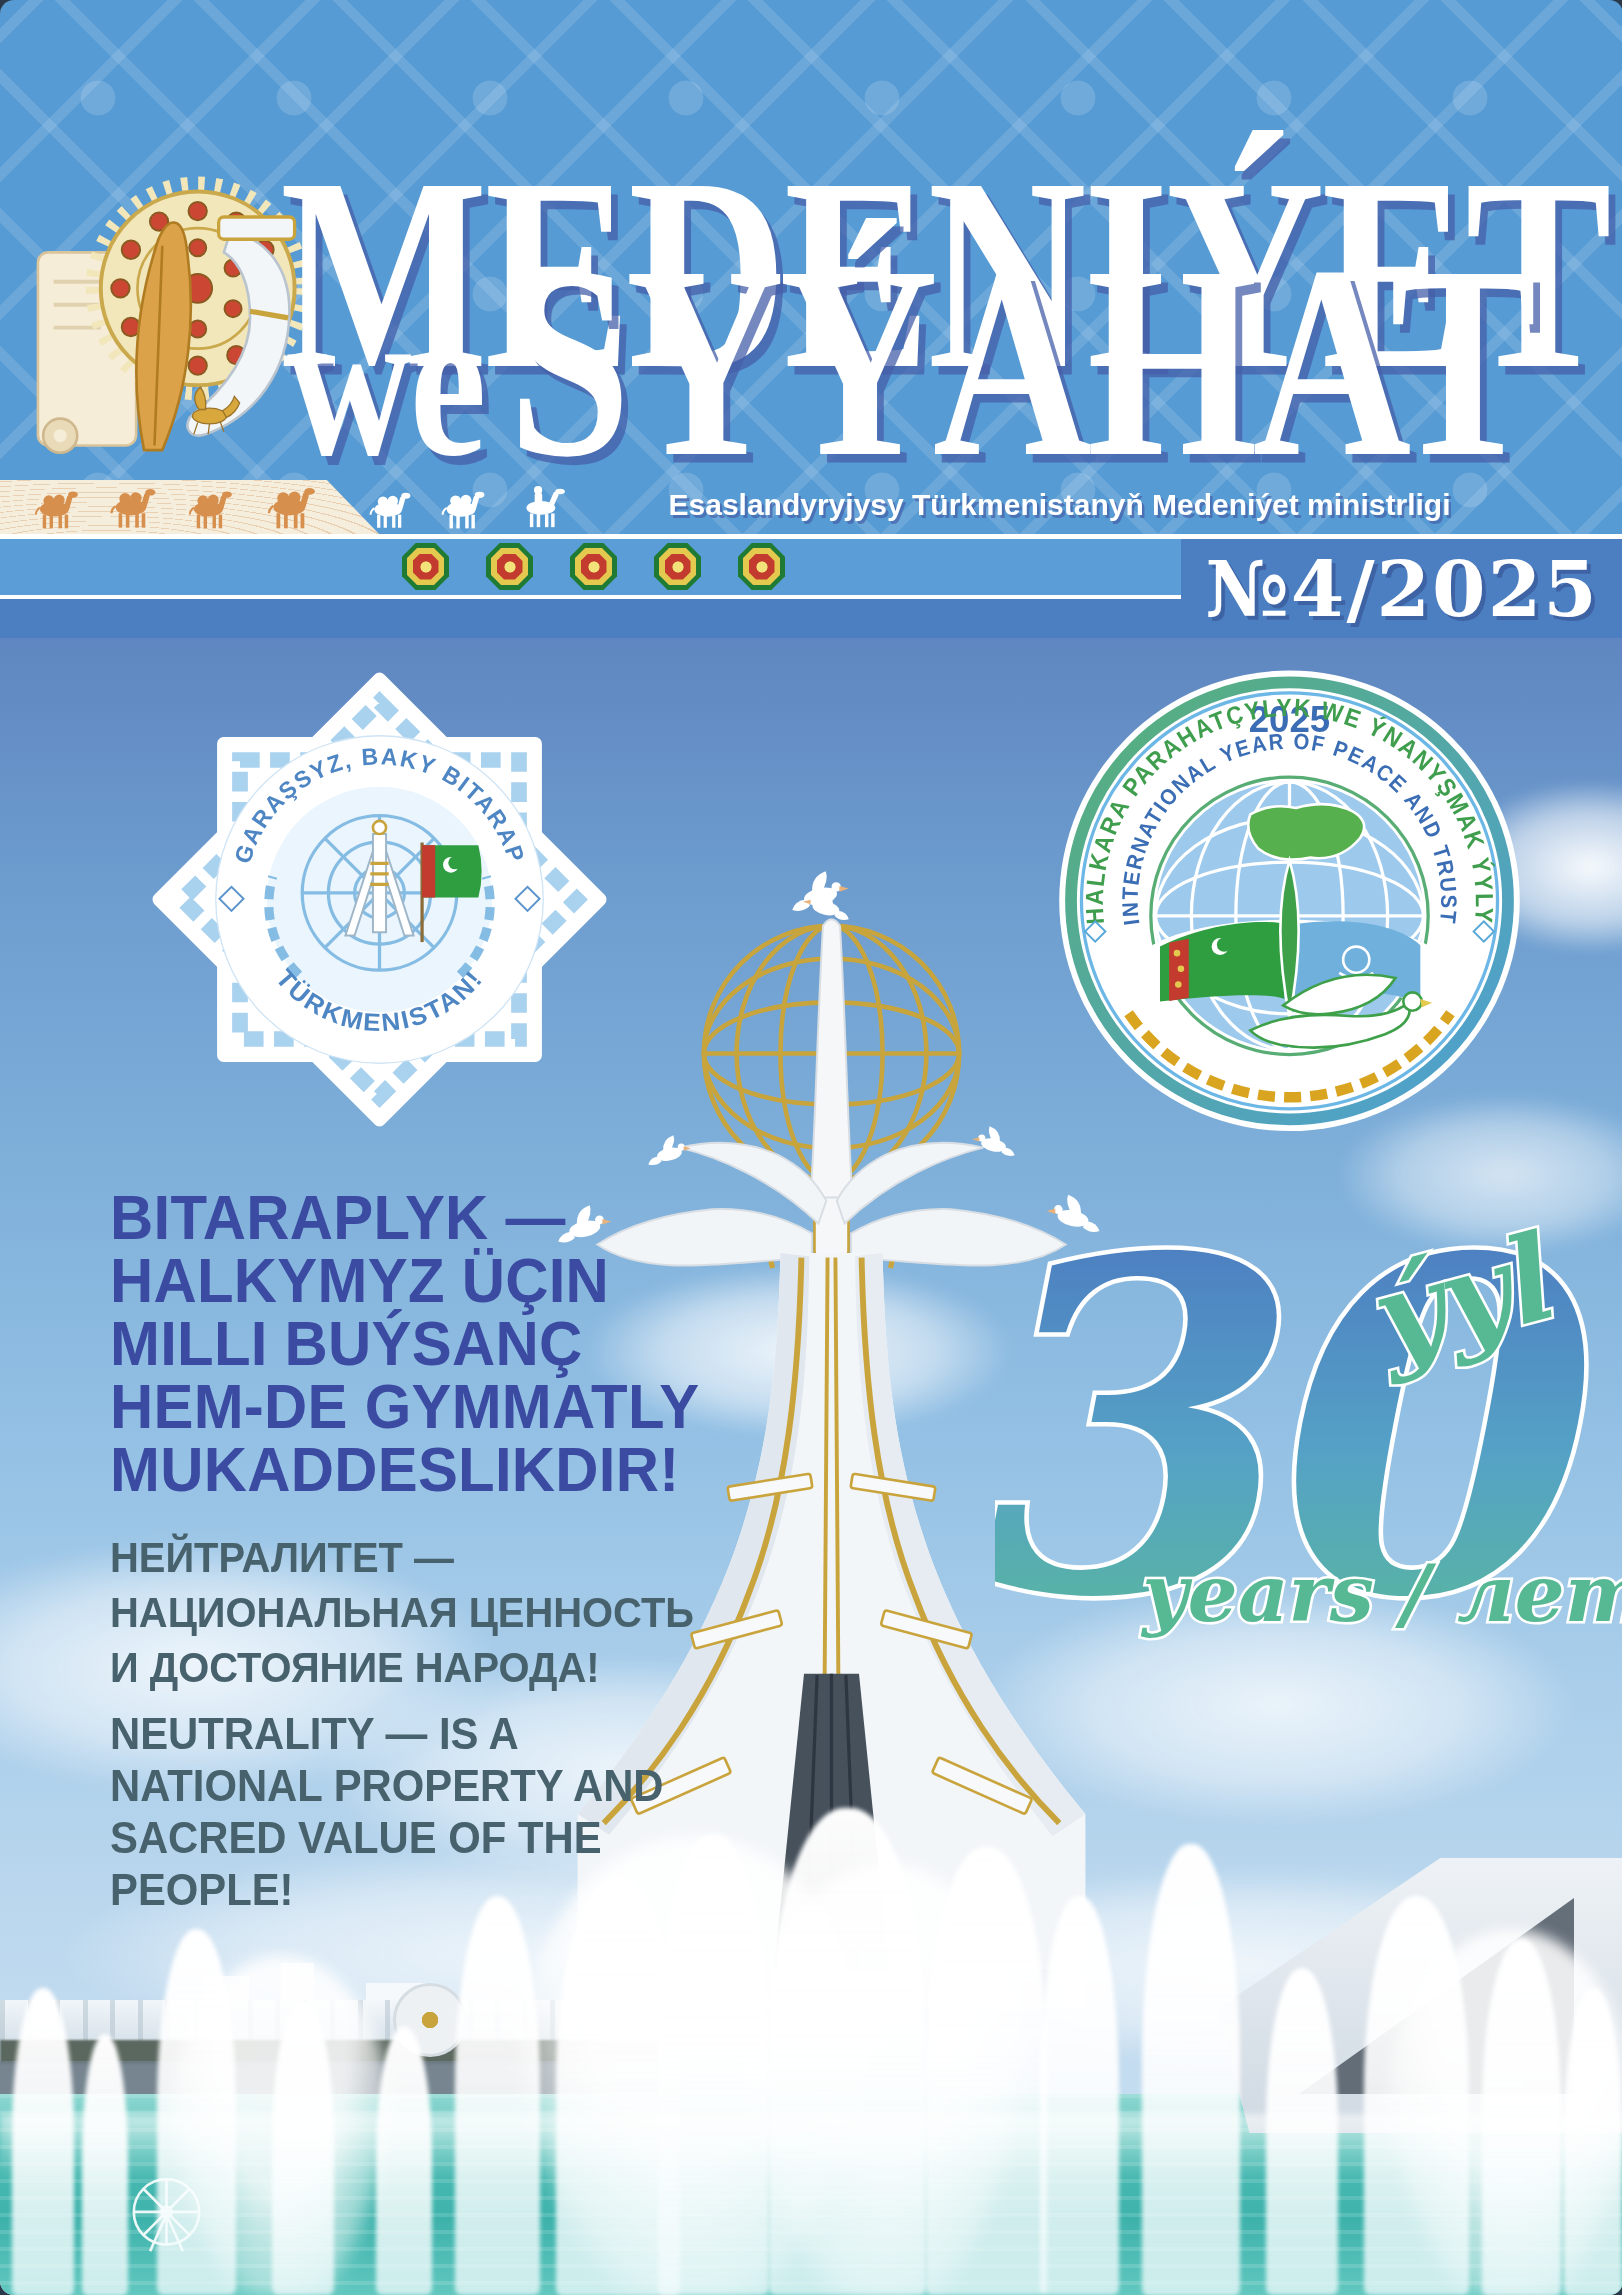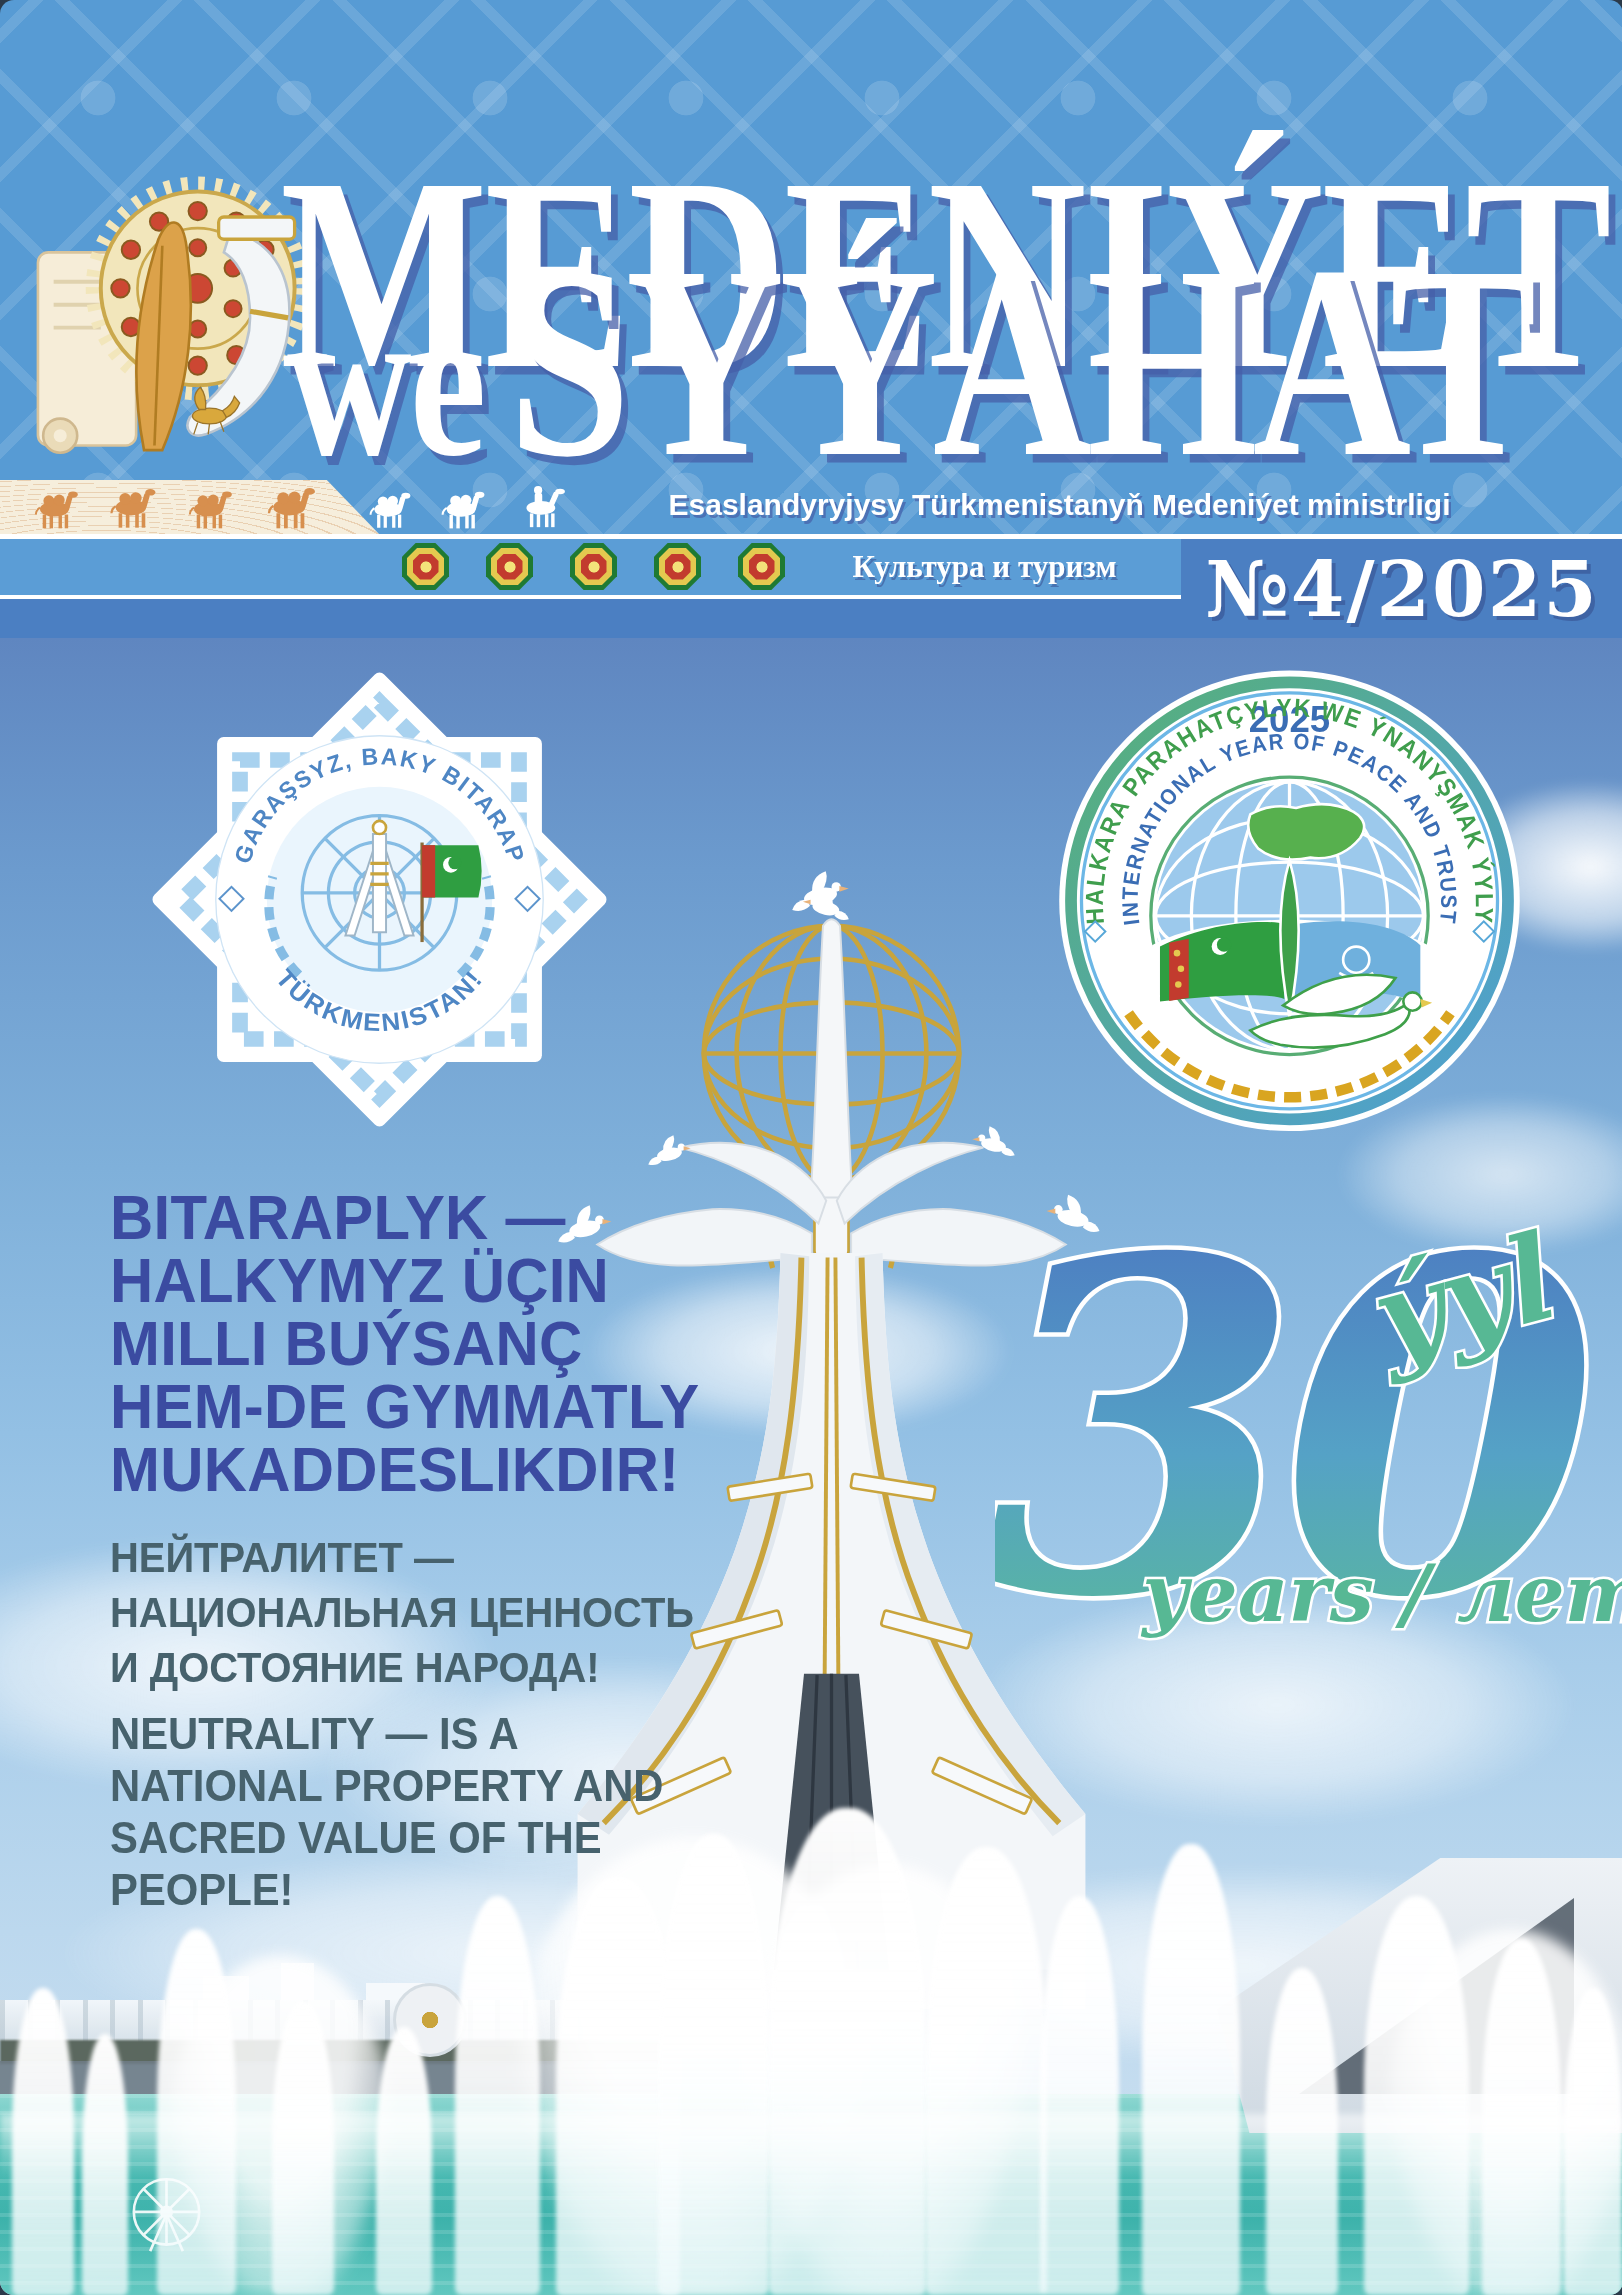--- a/index.html
+++ b/index.html
@@ -197,21 +197,20 @@
       <use href="#camel" fill="currentColor" color="#d78f4e" transform="translate(355 0) scale(1.15)"></use>
     </svg>
     <svg class="camels-white" viewBox="0 0 340 78">
       <use href="#camel" fill="#ffffff" transform="translate(0 10) scale(1.0)"></use>
       <use href="#camel" fill="#ffffff" transform="translate(110 8) scale(1.05)"></use>
       <use href="#horse" fill="#ffffff" transform="translate(230 4) scale(1.05)"></use>
     </svg>
 
     <div class="rule ruleA"></div>
     <div class="bar">
-      <div class="bar-label bar-right">Культура и туризм</div>
     </div>
     <div class="guls">
       <span class="gul"></span>
       <span class="gul"></span>
       <span class="gul"></span>
       <span class="gul"></span>
       <span class="gul"></span>
     </div>
     <div class="rule ruleB"></div>
     <div class="dark-strip"></div>

